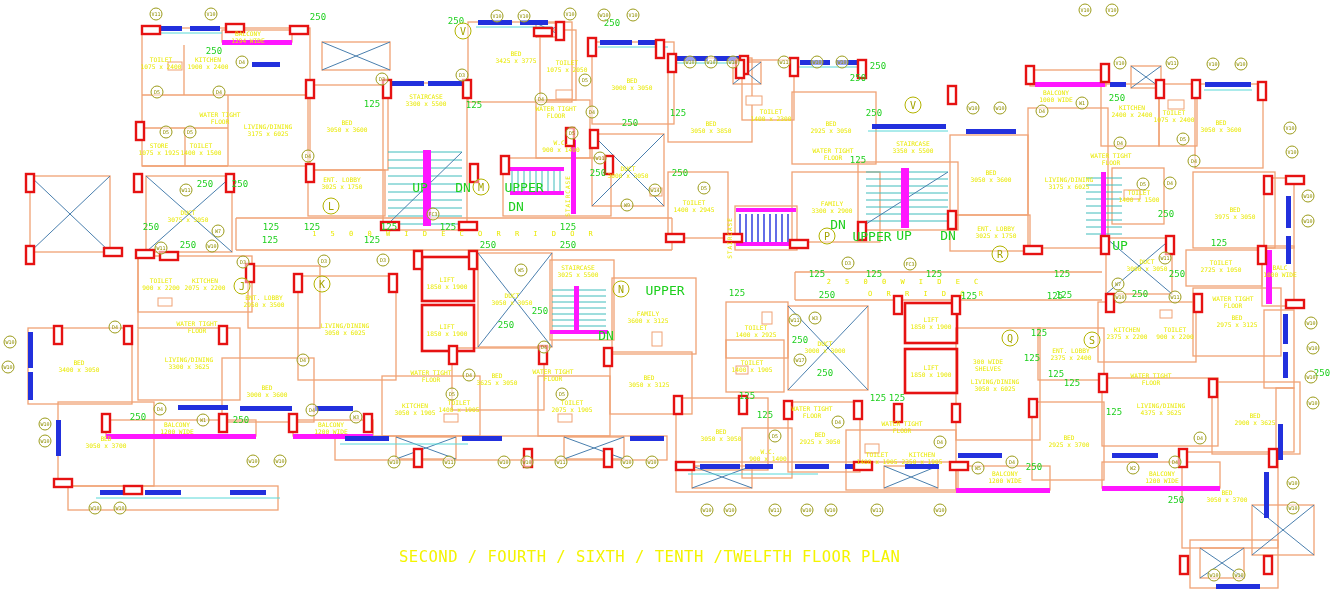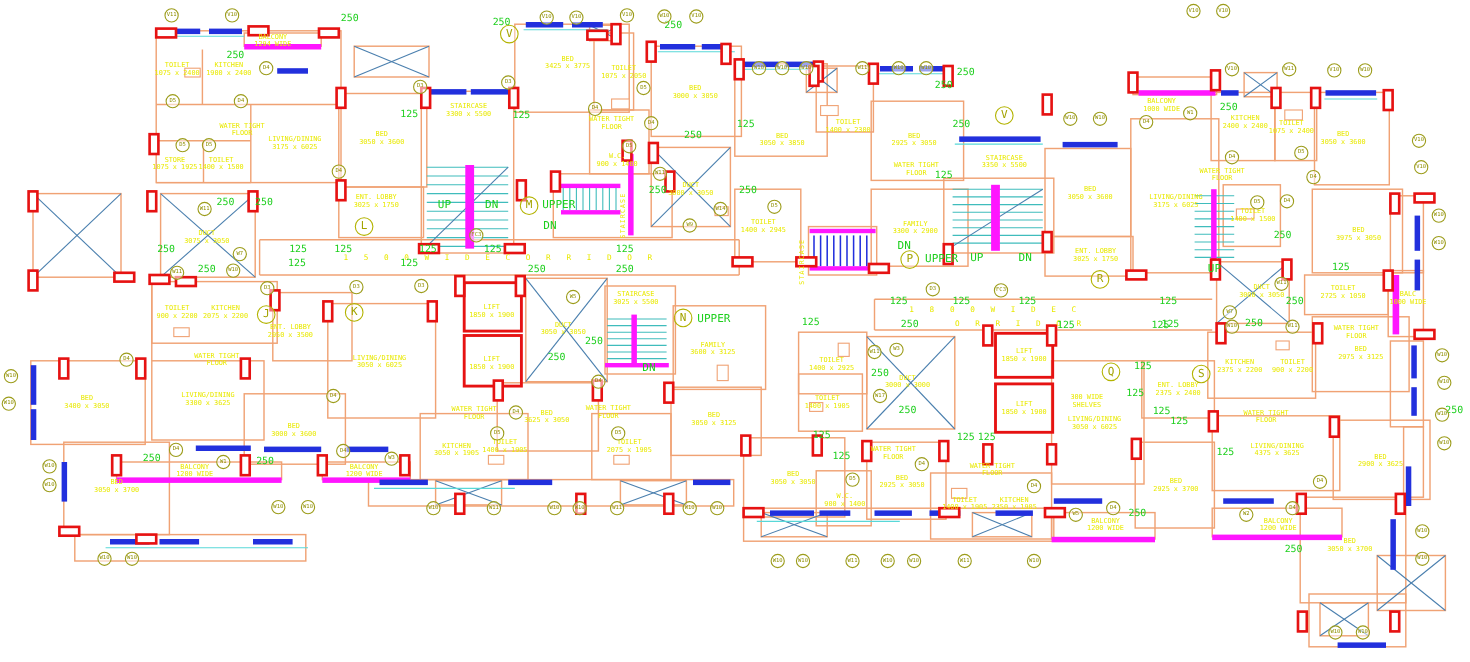--- a/index.html
+++ b/index.html
@@ -4,21 +4,21 @@
 <style>
   html,body{margin:0;padding:0;background:#ffffff;}
   body{width:1336px;height:602px;position:relative;overflow:hidden;
        font-family:"DejaVu Sans Mono","Liberation Mono",monospace;}
   #canvas{position:absolute;left:0;top:0;width:1336px;height:602px;}
   #plan-svg{position:absolute;left:0;top:0;}
   #labels{position:absolute;left:0;top:0;width:1336px;height:602px;}
   #labels > div{position:absolute;transform:translate(-50%,-50%);}
   .rl{color:#e9e900;font-size:6.2px;line-height:7px;white-space:nowrap;text-align:center;}
   .dim{color:#1dcf1d;font-size:9px;white-space:nowrap;}
-  .st{color:#1dcf1d;font-size:10px;white-space:nowrap;}
+  .st{color:#1dcf1d;font-size:13px;white-space:nowrap;margin-left:16px;}
   .cor{color:#e9e900;font-size:7px;letter-spacing:5px;white-space:nowrap;}
   .vt{color:#e9e900;font-size:6px;letter-spacing:1px;white-space:nowrap;
       transform:translate(-50%,-50%) rotate(-90deg)!important;}
   .mk{width:13px;height:13px;border:1px solid #9c9c1a;border-radius:50%;
       color:#8f8f00;font-size:5px;line-height:11px;text-align:center;
       background:rgba(255,255,255,.55);box-sizing:border-box;}
   .lt{width:17px;height:17px;border:1.2px solid #b3b300;border-radius:50%;
       color:#a3a300;font-size:10px;line-height:15px;text-align:center;
       background:rgba(255,255,255,.4);box-sizing:border-box;}
   #title-block{position:absolute;left:399px;top:546px;color:#f4f400;
@@ -758,21 +758,21 @@
         <div>LIVING/DINING</div>
         <div>3050 x 6025</div>
       </div>
       <div class="rl" style="left: 1005px; top: 477px;">
         <div>BALCONY</div>
         <div>1200 WIDE</div>
       </div>
       <div class="vt" style="left: 567px; top: 196px;">STAIRCASE</div>
       <div class="vt" style="left: 729px; top: 238px;">STAIRCASE</div>
       <div class="cor" style="left: 455px; top: 234px;">1 5 0 0   W I D E   C O R R I D O R</div>
-      <div class="cor" style="left: 905px; top: 282px;">1 8 0 0   W I D E   C</div>
+      <div class="cor" style="left: 905px; top: 282px;">2 5 0 0   W I D E   C</div>
       <div class="cor" style="left: 928px; top: 294px;">O R R I D O R</div>
       <div class="st" style="left: 404px; top: 187px;">UP</div>
       <div class="st" style="left: 447px; top: 187px;">DN</div>
       <div class="st" style="left: 508px; top: 187px;">UPPER</div>
       <div class="st" style="left: 500px; top: 206px;">DN</div>
       <div class="st" style="left: 822px; top: 224px;">DN</div>
       <div class="st" style="left: 856px; top: 236px;">UPPER</div>
       <div class="st" style="left: 888px; top: 235px;">UP</div>
       <div class="st" style="left: 932px; top: 235px;">DN</div>
       <div class="st" style="left: 649px; top: 290px;">UPPER</div>
@@ -957,14 +957,15 @@
       <div class="lt" style="left: 481px; top: 187px;">M</div>
       <div class="lt" style="left: 621px; top: 289px;">N</div>
       <div class="lt" style="left: 827px; top: 236px;">P</div>
       <div class="lt" style="left: 1010px; top: 338px;">Q</div>
       <div class="lt" style="left: 1000px; top: 254px;">R</div>
       <div class="lt" style="left: 1092px; top: 340px;">S</div>
       <div class="lt" style="left: 463px; top: 31px;">V</div>
       <div class="lt" style="left: 913px; top: 105px;">V</div>
     </div>
   <div id="title-block">
+    <div>SECOND / FOURTH / SIXTH / TENTH /TWELFTH FLOOR PLAN</div>
   </div>
 </div>
 
 </body></html>

